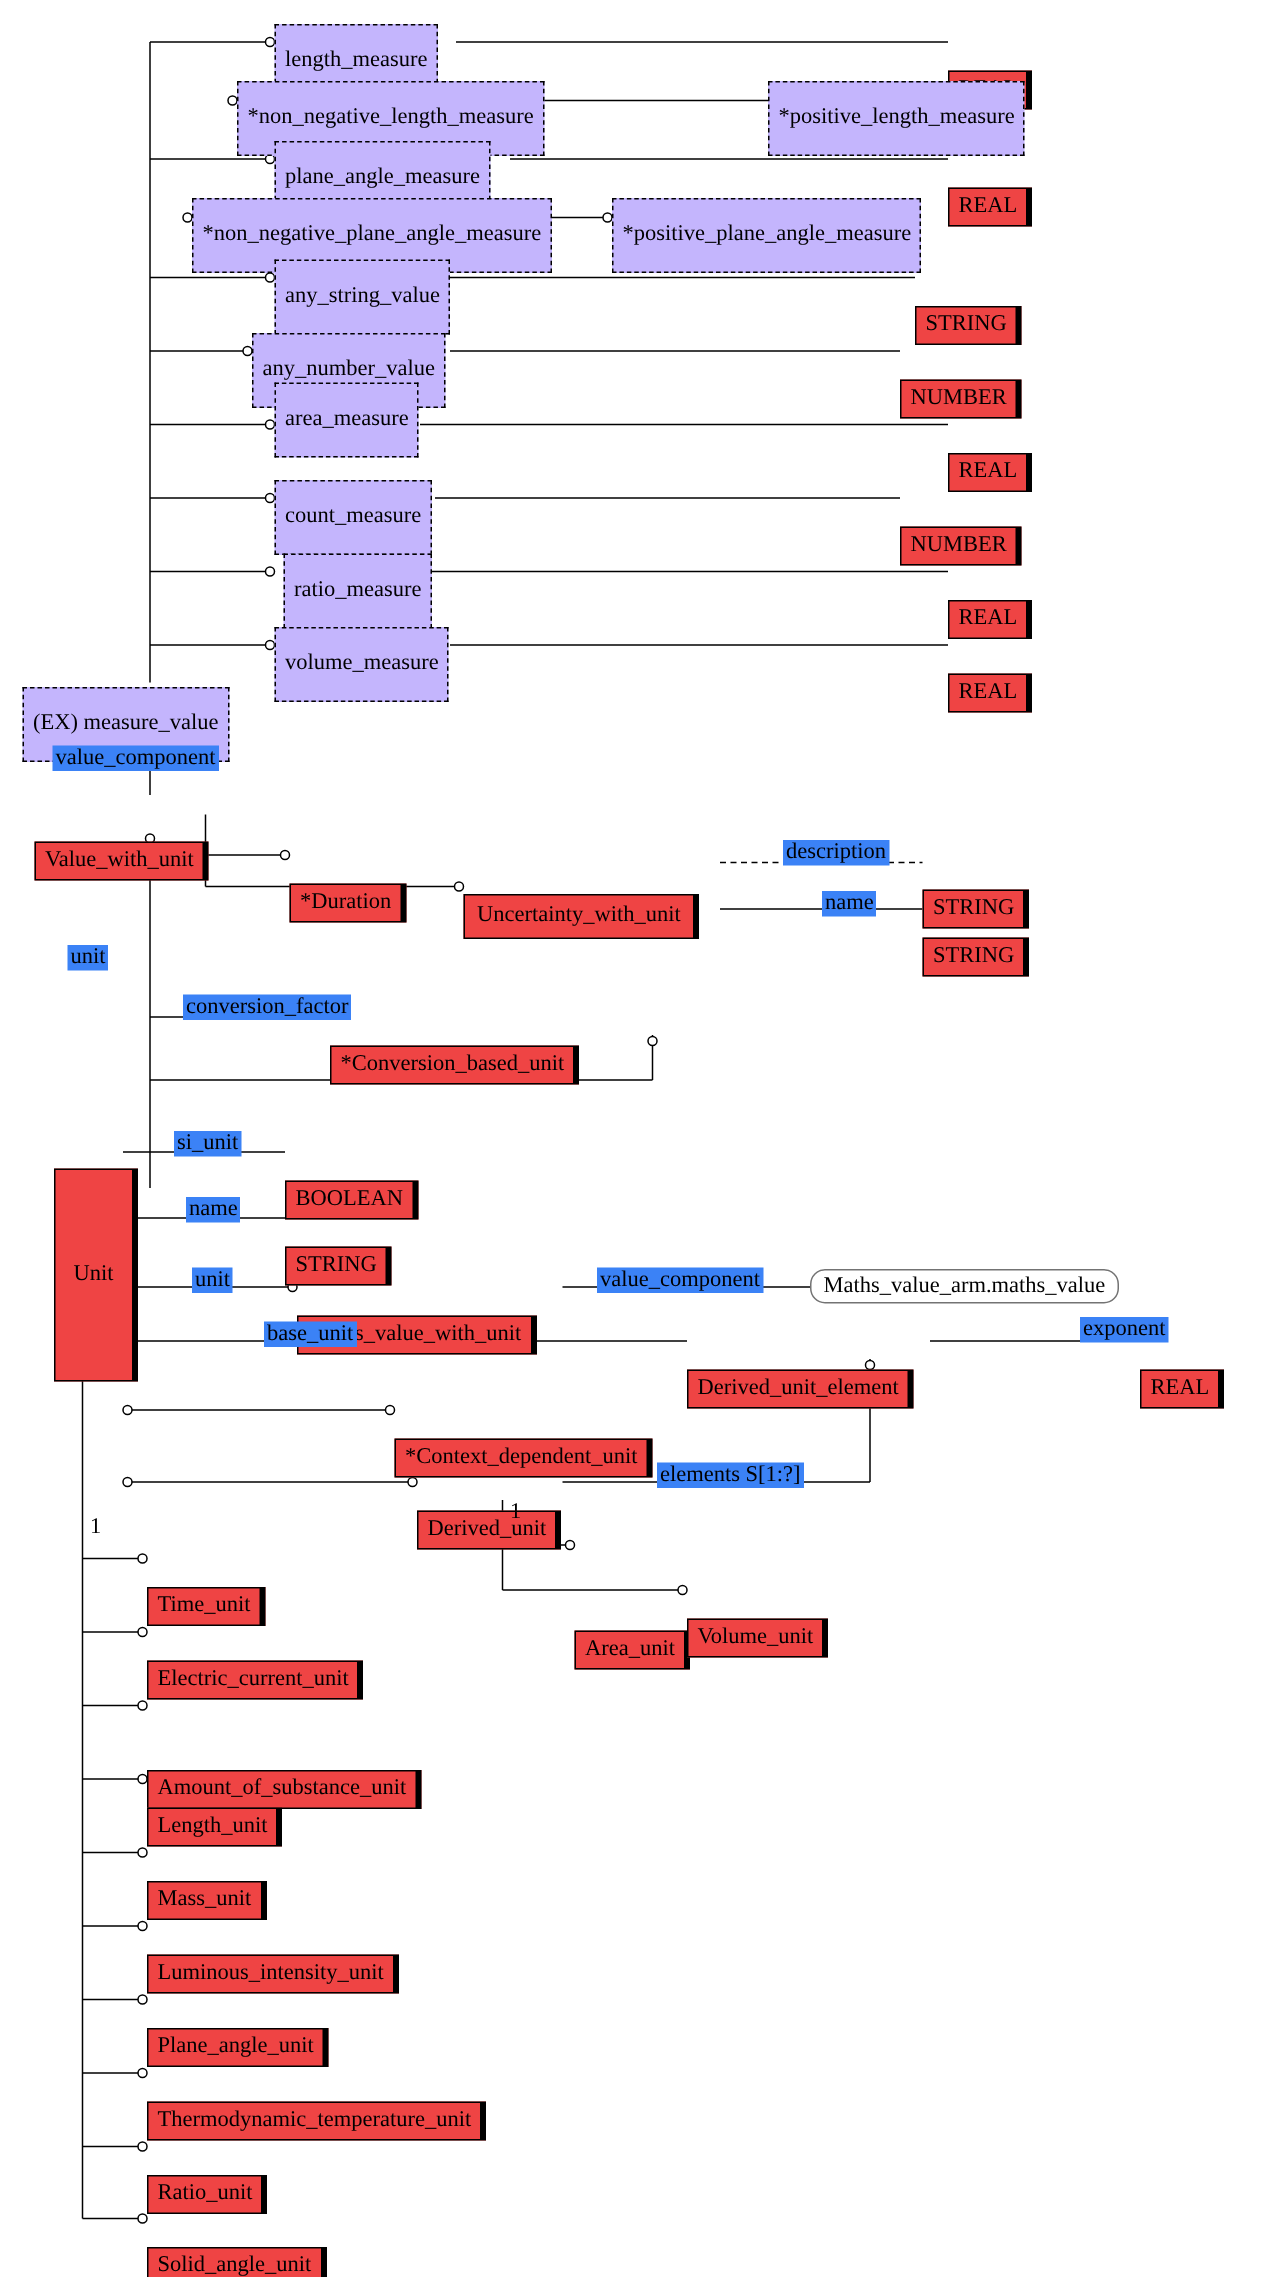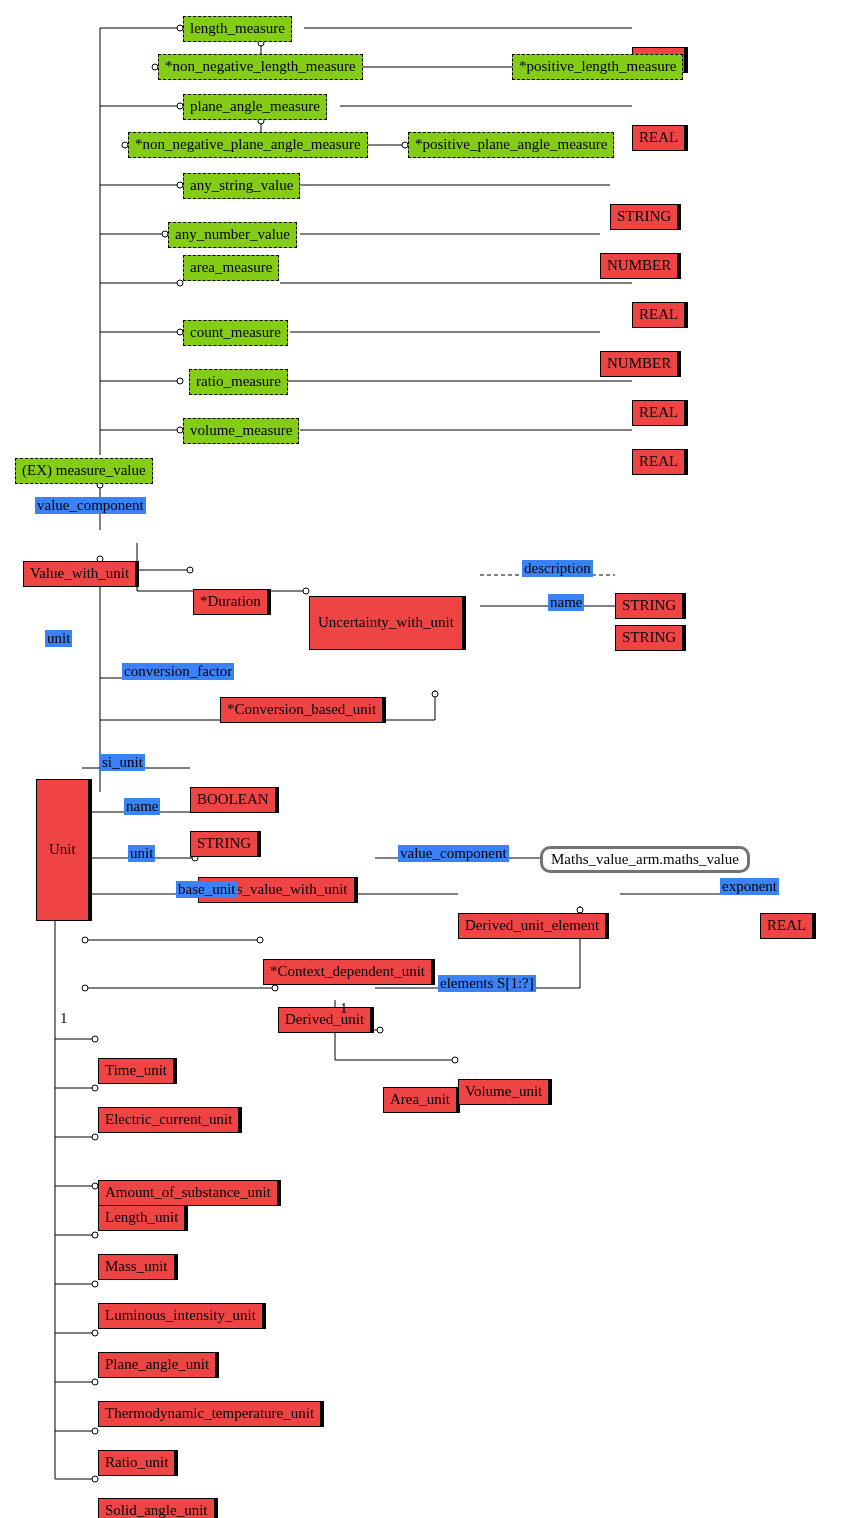--- a/index.html
+++ b/index.html
@@ -18,40 +18,40 @@
     border-right: 4px solid #000;
     background: #ef4444;
     padding: 2px 6px;
     white-space: nowrap;
     line-height: 1.3;
     margin-top: 31px;
   }
   .dashed {
     position: absolute;
     border: 1px dashed #000;
-    background: #84cc16;
-    padding: 2px 6px;
+    background: #c4b5fd;
+    padding: 14px 6px;
     white-space: nowrap;
     line-height: 1.3;
   }
   .lbl {
     position: absolute;
     white-space: nowrap;
     background: #3b82f6;
     padding: 0 2px;
   }
   svg {
     position: absolute;
     left: 0;
     top: 0;
     pointer-events: none;
   }
   .ref {
     position: absolute;
-    border: 3px solid #737373;
+    border: 1px solid #737373;
     border-radius: 10px;
     background: #fff;
     padding: 2px 8px;
     white-space: nowrap;
   }
 </style>
 </head>
 <body>
 
 <svg width="842" height="1518">
@@ -201,34 +201,34 @@
 
 <div class="dashed" style="left:183px;top:418px">volume_measure</div>
 <div class="box" style="left:632px;top:418px">REAL</div>
 
 <div class="dashed" style="left:15px;top:458px">(EX) measure_value</div>
 
 <div class="lbl" style="left:35px;top:497px">value_component</div>
 <div class="box" style="left:23px;top:530px">Value_with_unit</div>
 
 <div class="box" style="left:193px;top:558px">*Duration</div>
-<div class="box" style="left:309px;top:565px;padding:16px 8px">Uncertainty_with_unit</div>
+<div class="box" style="left:309px;top:565px;padding:4px 8px">Uncertainty_with_unit</div>
 <div class="lbl" style="left:522px;top:560px">description</div>
 <div class="box" style="left:615px;top:562px">STRING</div>
 <div class="lbl" style="left:548px;top:594px">name</div>
 <div class="box" style="left:615px;top:594px">STRING</div>
 
 <div class="lbl" style="left:45px;top:630px">unit</div>
 
 <div class="lbl" style="left:122px;top:663px">conversion_factor</div>
 <div class="box" style="left:220px;top:666px">*Conversion_based_unit</div>
 
 <div class="box" style="left:36px;top:748px;padding:60px 12px">Unit</div>
 
-<div class="lbl" style="left:100px;top:754px">si_unit</div>
+<div class="lbl" style="left:116px;top:754px">si_unit</div>
 <div class="box" style="left:190px;top:756px">BOOLEAN</div>
 
 <div class="lbl" style="left:124px;top:798px">name</div>
 <div class="box" style="left:190px;top:800px">STRING</div>
 
 <div class="lbl" style="left:128px;top:845px">unit</div>
 <div class="box" style="left:198px;top:846px">Maths_value_with_unit</div>
 <div class="lbl" style="left:398px;top:845px">value_component</div>
 <div class="ref" style="left:540px;top:846px">Maths_value_arm.maths_value</div>
 

